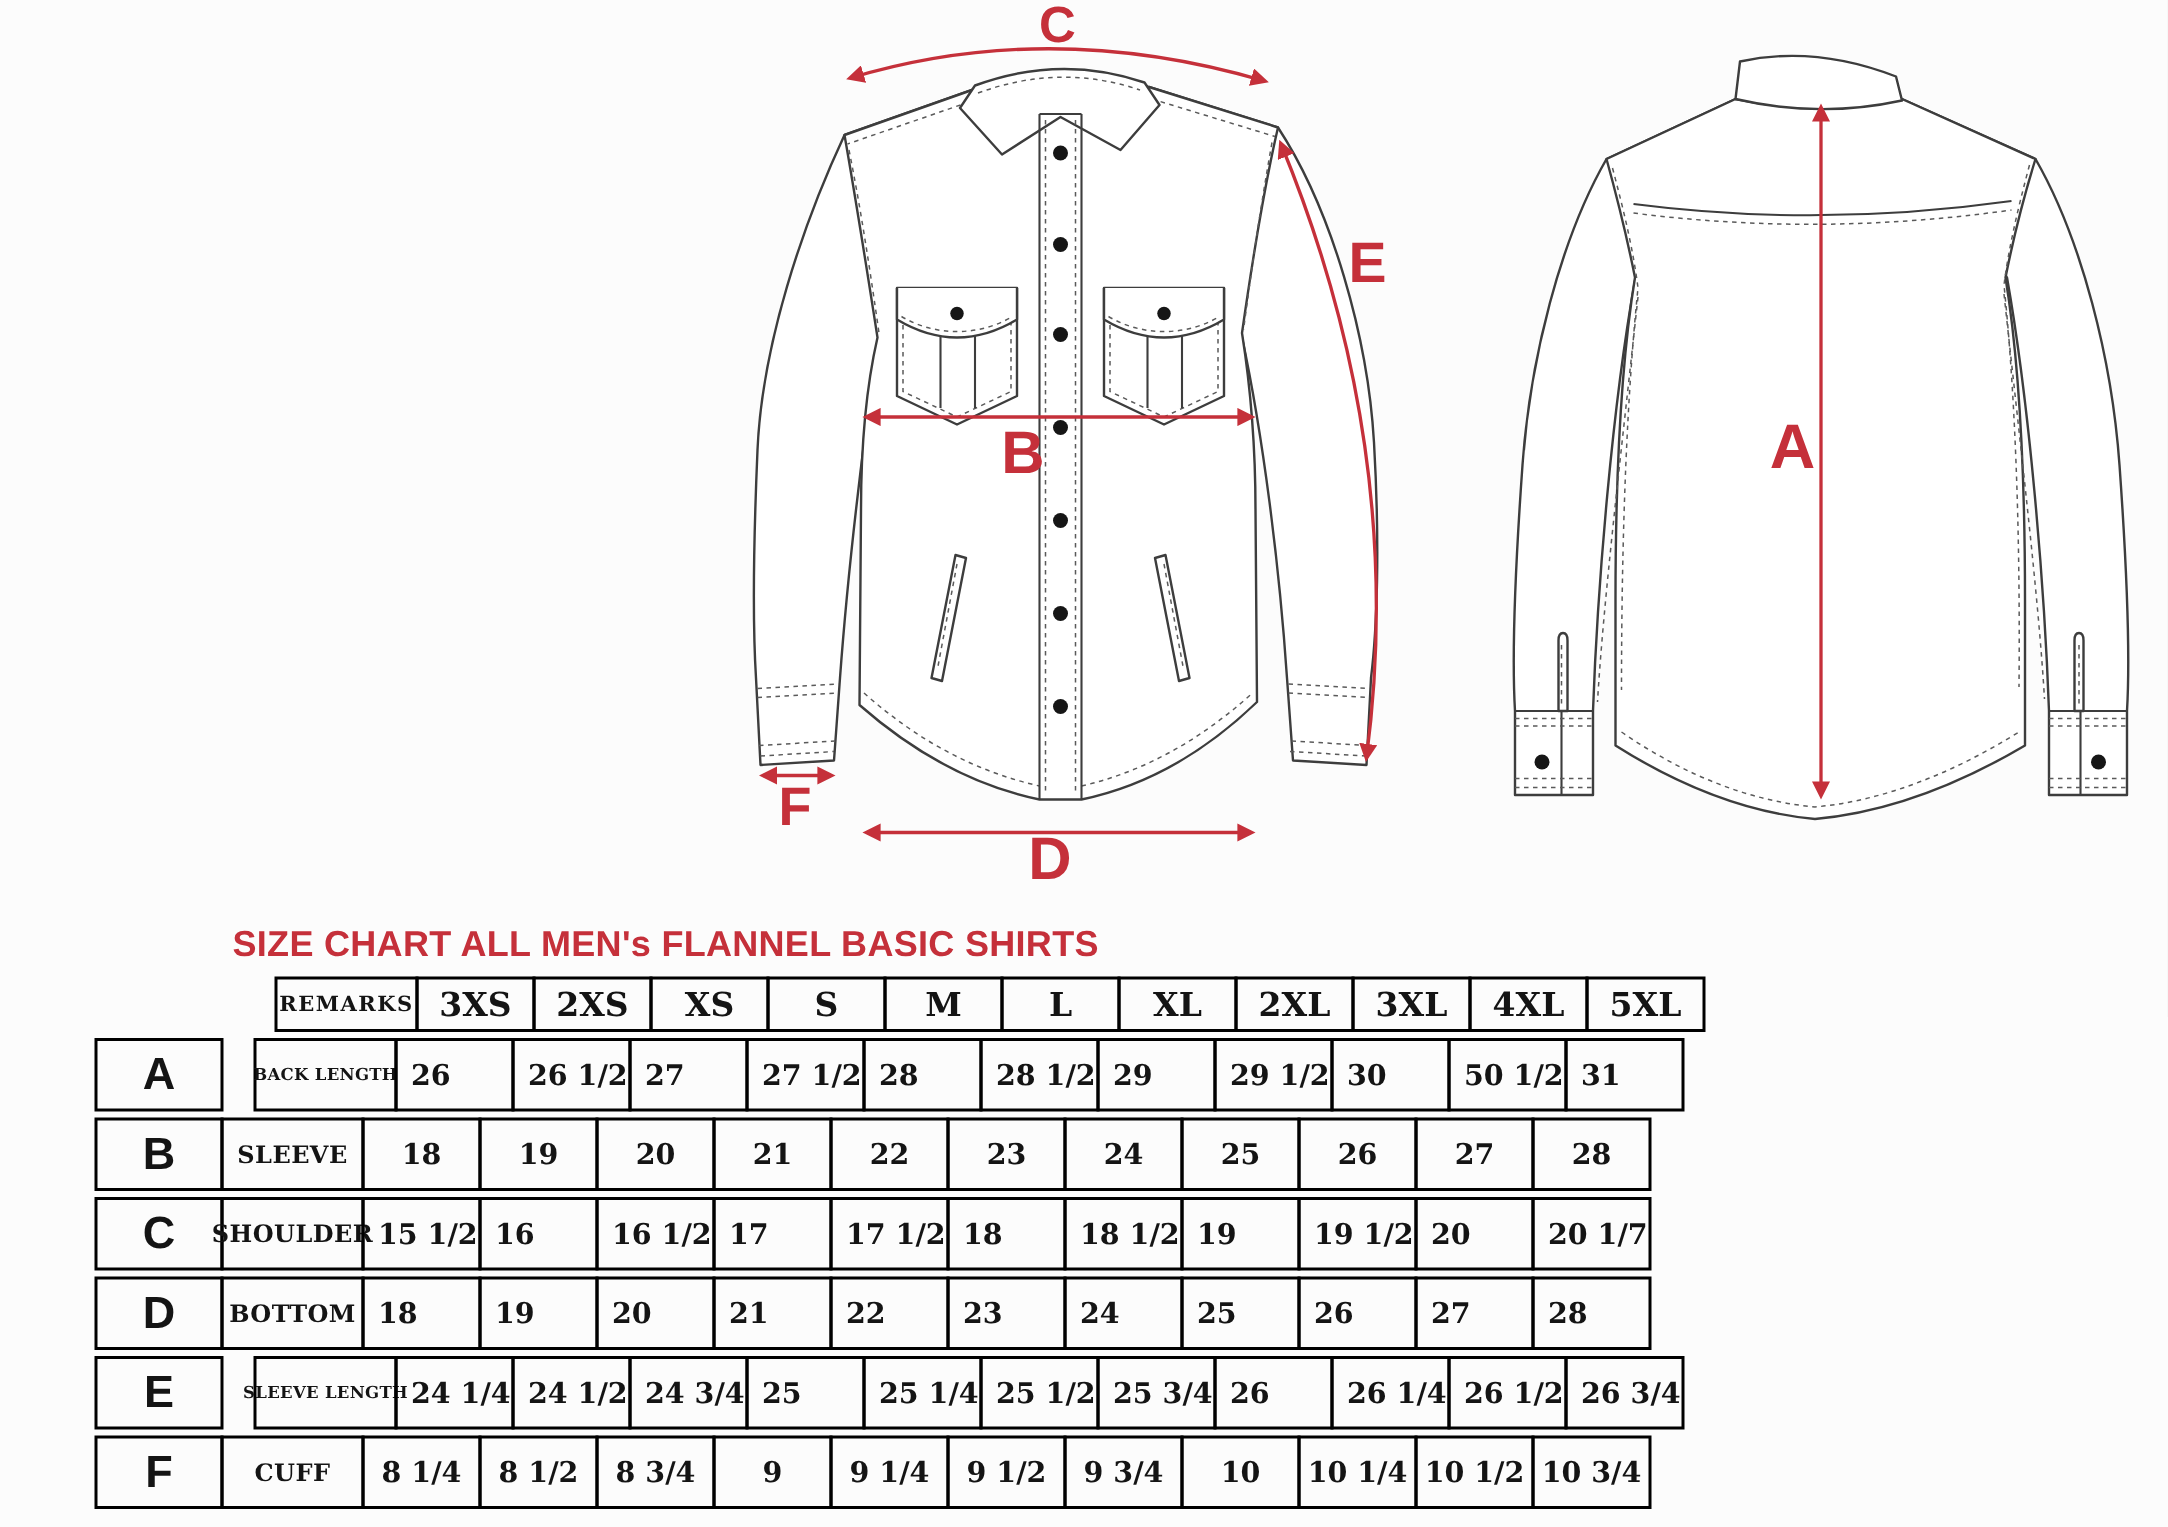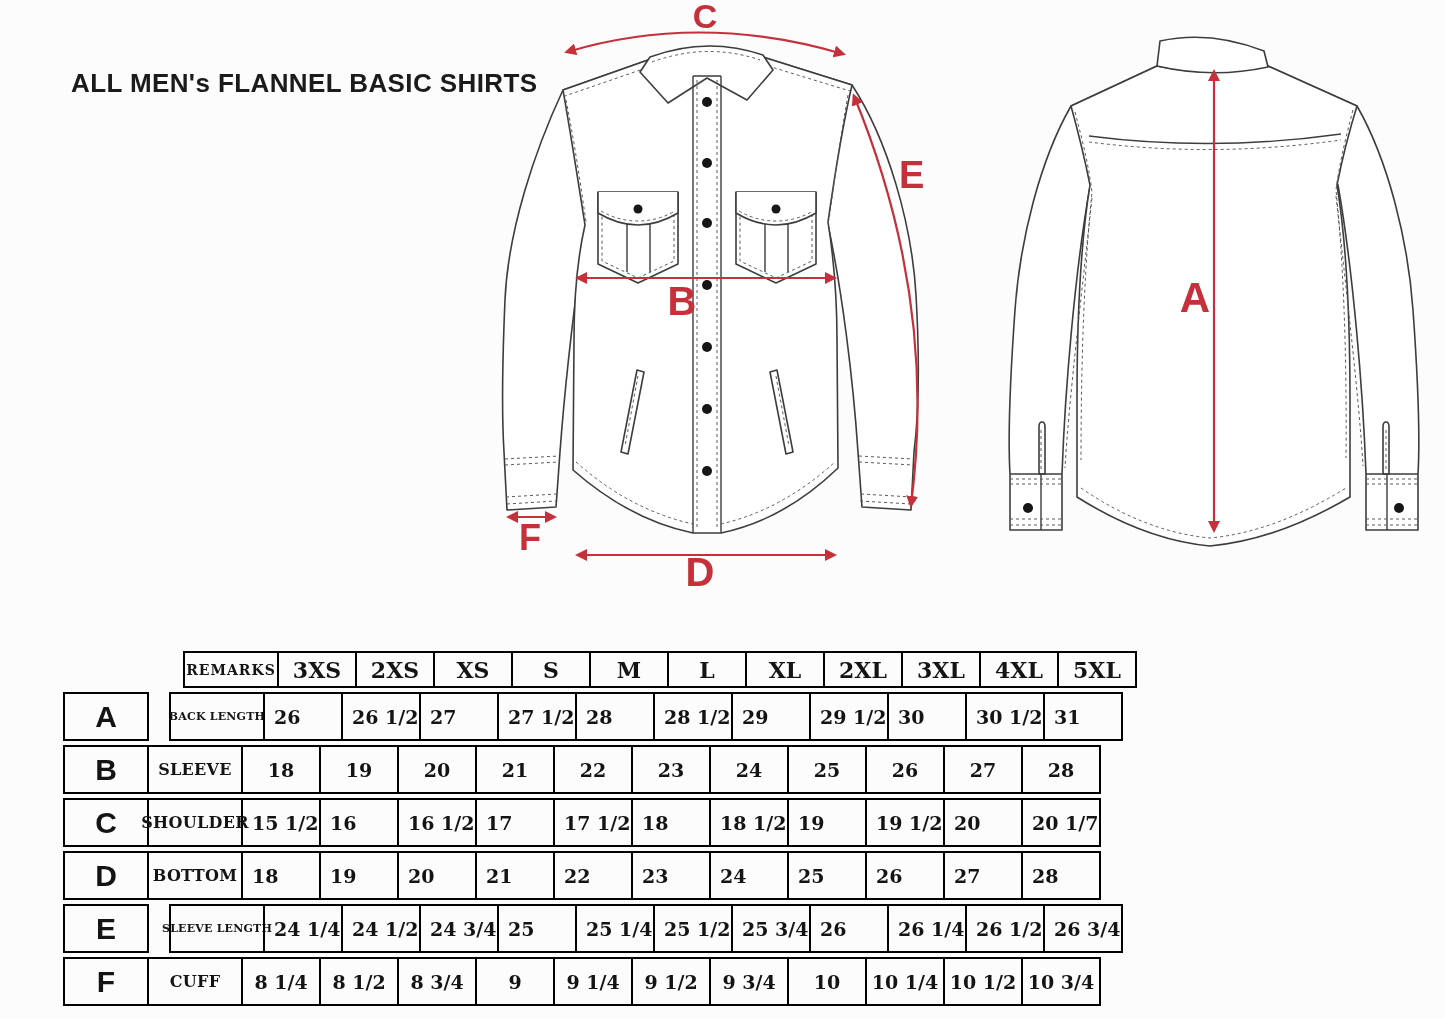--- a/index.html
+++ b/index.html
@@ -36,21 +36,20 @@
   .remark.small-label{font-size:11px;letter-spacing:.2px;margin-left:20px;}
   .value{width:80px;font-family:"DejaVu Serif",serif;font-weight:bold;font-size:19px;
          padding-left:9px;white-space:nowrap;}
   .data-row:nth-child(2) .value,.data-row:nth-child(6) .value{justify-content:center;padding-left:0;}
 </style>
 </head>
 <body>
 
 <div id="page">
 
-  <div class="main-title">ALL MEN's FLANNEL BASIC SHIRTS</div>
 
   <svg id="front-svg" width="470" height="600" viewBox="0 0 470 600">
     <defs>
       <marker id="arrF" viewBox="0 0 10 10" refX="7.5" refY="5" markerWidth="5.5" markerHeight="5.5" orient="auto-start-reverse">
           <path d="M0 0 L10 5 L0 10 Z" fill="#c5303a"></path>
         </marker>
     </defs>
 
     <path class="outline" d="M158 60 L73 90 C45 150 18 230 15 300 C12 370 12 420 14 452 L17 510 L66 507 L70 452 C76 370 86 292 95 228 Z"></path>
     <path class="outline" d="M276 58 L362 85 C398 140 422 225 426 295 C430 365 428 420 424 452 L421 510 L372 507 L368 452 C363 378 352 290 338 225 Z"></path>
@@ -155,20 +154,21 @@
       <path class="outline" d="M388 407 Q388 402 391 402 Q394 402 394 407 L394 454 L388 454 Z"></path>
       <path class="seam" d="M371 454 L423 454 M392 454 L392 510"></path>
       <path class="stitch" d="M371 459 L423 459 M371 464 L423 464 M371 499 L423 499 M371 505 L423 505 M391 410 L391 450"></path>
       <circle class="btn" cx="404" cy="488" r="5"></circle>
     </g>
 
     <path class="arrow" d="M219 52 L219 510" marker-start="url(#arrB)" marker-end="url(#arrB)"></path>
     <text class="mlabel" x="200" y="292" font-size="42" text-anchor="middle">A</text>
   </svg>
 
+  <div class="chart-title">SIZE CHART ALL MEN's FLANNEL BASIC SHIRTS</div>
 
   <div class="size-table">
     <div class="header-row">
         <div class="cell corner">REMARKS</div>
         <div class="cell size-h">3XS</div>
         <div class="cell size-h">2XS</div>
         <div class="cell size-h">XS</div>
         <div class="cell size-h">S</div>
         <div class="cell size-h">M</div>
         <div class="cell size-h">L</div>
@@ -184,21 +184,21 @@
           <div class="cell remark small-label">BACK LENGTH</div>
           <div class="cell value">26</div>
           <div class="cell value">26 1/2</div>
           <div class="cell value">27</div>
           <div class="cell value">27 1/2</div>
           <div class="cell value">28</div>
           <div class="cell value">28 1/2</div>
           <div class="cell value">29</div>
           <div class="cell value">29 1/2</div>
           <div class="cell value">30</div>
-          <div class="cell value">30 1/2</div>
+          <div class="cell value">50 1/2</div>
           <div class="cell value">31</div>
         </div>
         <div class="data-row">
           <div class="cell letter">B</div>
           <div class="cell remark">SLEEVE</div>
           <div class="cell value">18</div>
           <div class="cell value">19</div>
           <div class="cell value">20</div>
           <div class="cell value">21</div>
           <div class="cell value">22</div>

